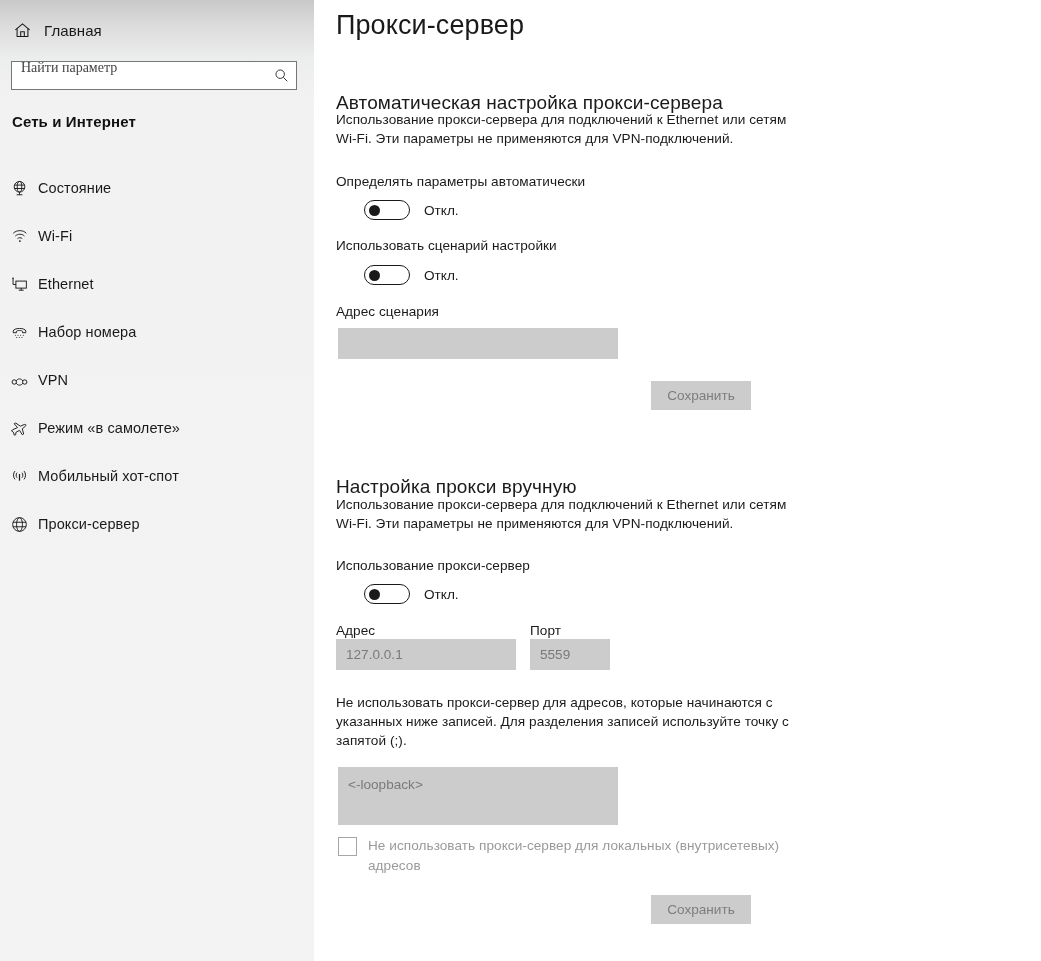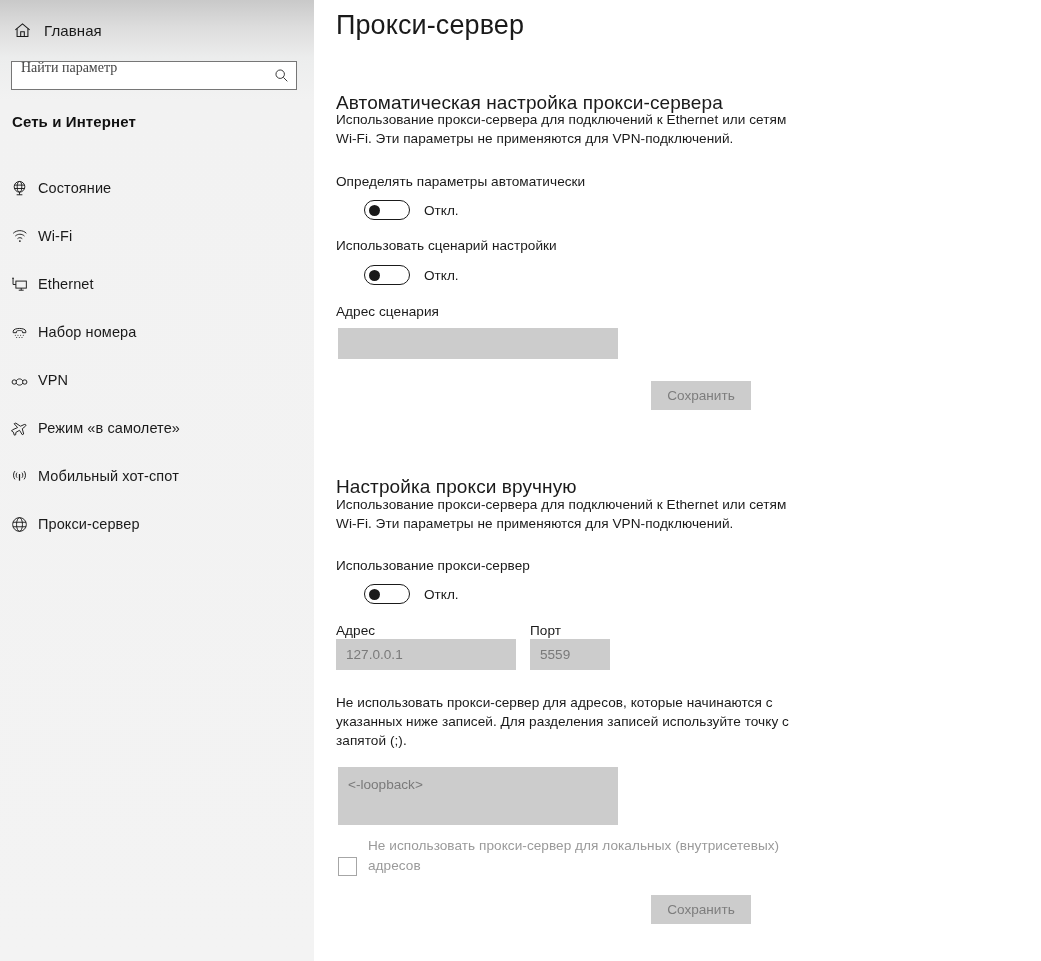--- a/index.html
+++ b/index.html
@@ -234,21 +234,21 @@
     border: 0;
     font-family: "Liberation Sans", sans-serif;
     font-size: 13.6px;
     color: #7d7d7d;
     box-sizing: border-box;
     cursor: default;
   }
 
   .checkbox-row {
     display: flex;
-    align-items: flex-end;
+    align-items: flex-start;
     gap: 11px;
   }
   .checkbox {
     width: 19px;
     height: 19px;
     min-width: 19px;
     border: 1.4px solid #a6a6a6;
     background: #ffffff;
     box-sizing: border-box;
     margin-top: 1px;

